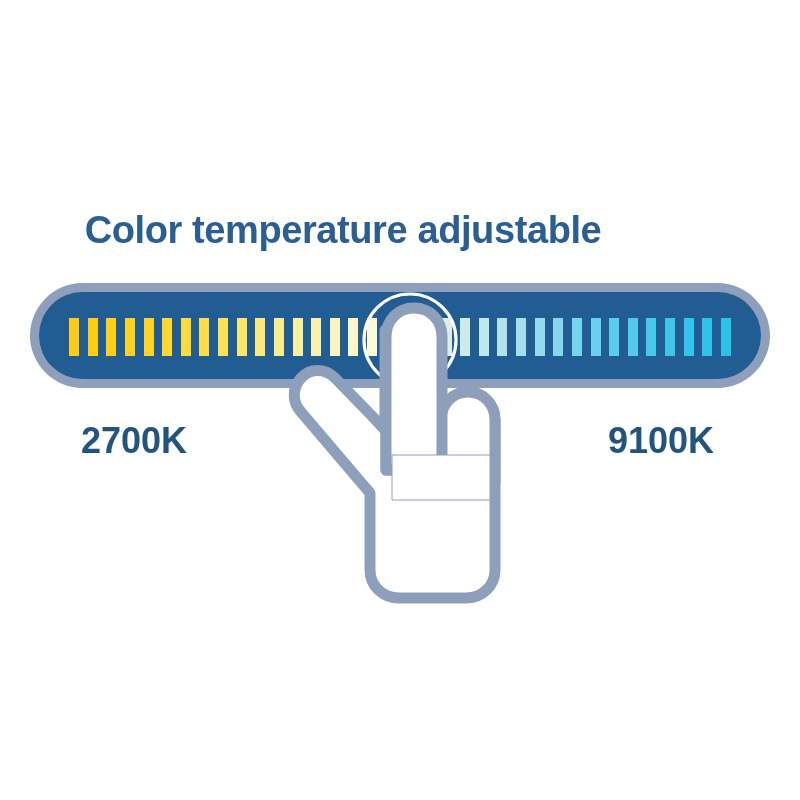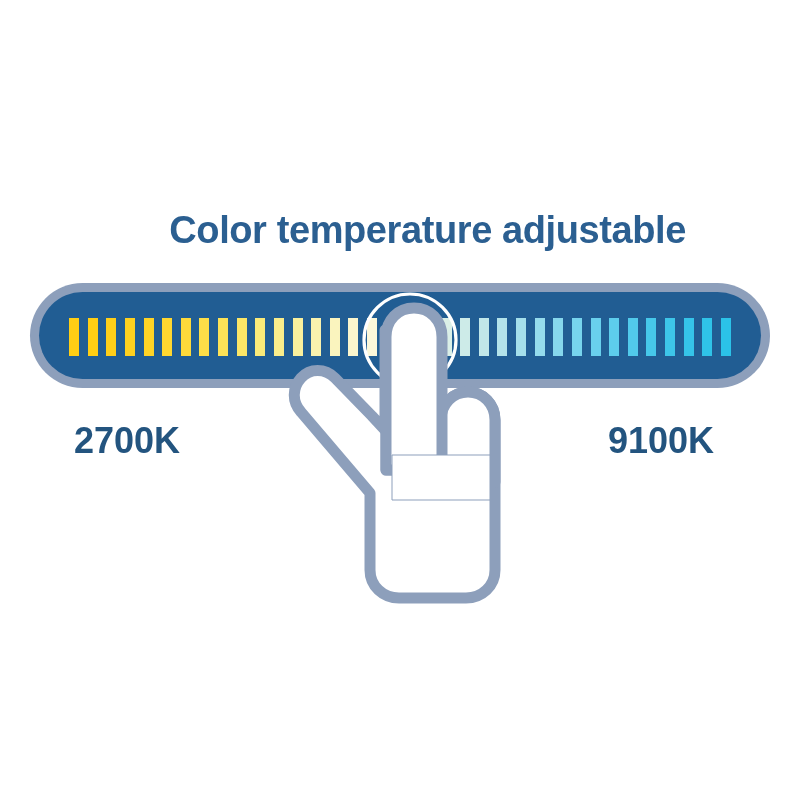--- a/index.html
+++ b/index.html
@@ -20,21 +20,21 @@
     background: #ffffff;
   }
 
   
   #title {
     position: absolute;
     left: 0;
     top: 210;
     top: 209px;
     width: 686px;
-    text-align: right;
+    text-align: center;
     font-size: 38px;
     font-weight: 600;
     letter-spacing: -0.4px;
     color: #2B5F91;
     font-family: "Liberation Sans", sans-serif;
     white-space: nowrap;
   }
 
   
   #slider-wrap {
@@ -92,21 +92,21 @@
   
   .k-label {
     position: absolute;
     top: 420px;
     font-size: 36px;
     font-weight: bold;
     color: #23547F;
     font-family: "Liberation Sans", sans-serif;
     white-space: nowrap;
   }
-  #k-left  { left: 74px; }
+  #k-left  { left: 81px; }
   #k-right { left: 608px; }
 
   
   #hand {
     position: absolute;
     left: 0;
     top: 0;
     width: 800px;
     height: 800px;
     pointer-events: none;

